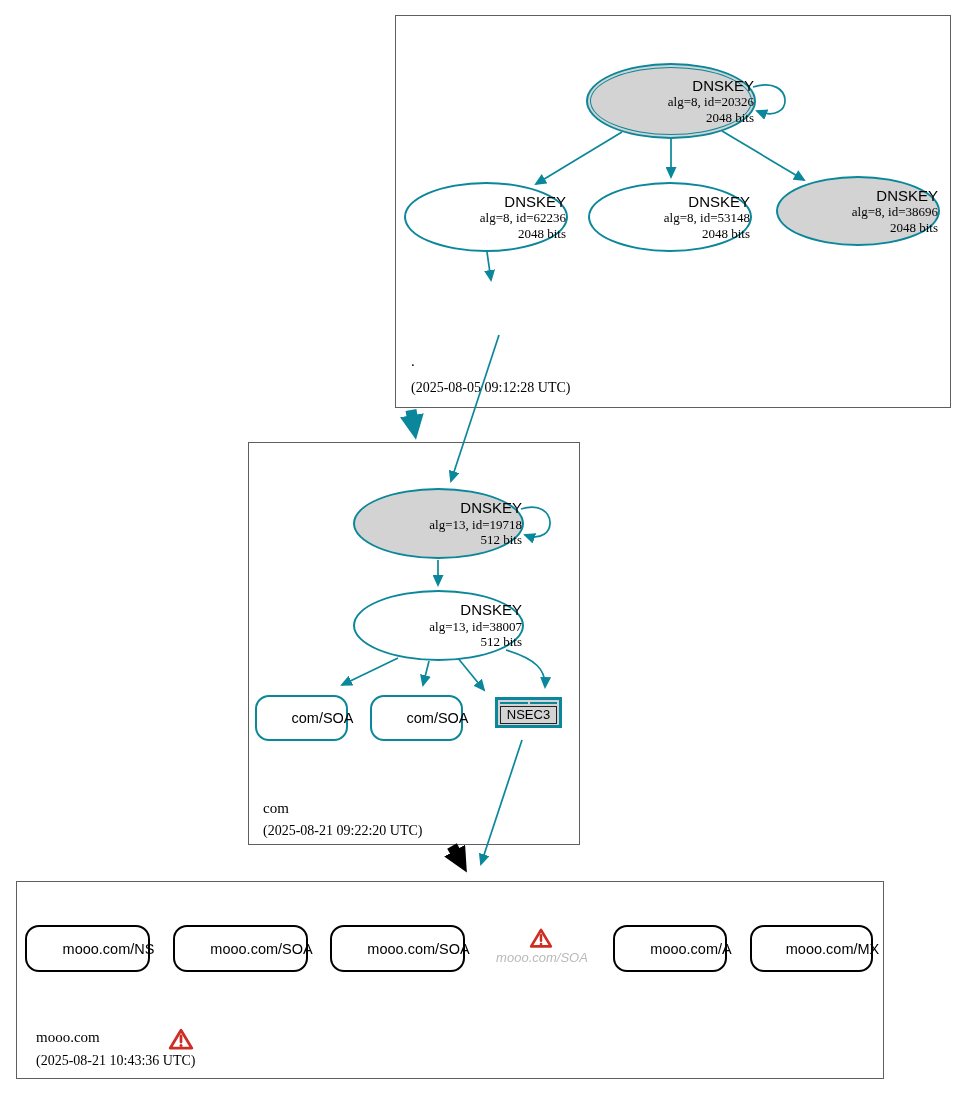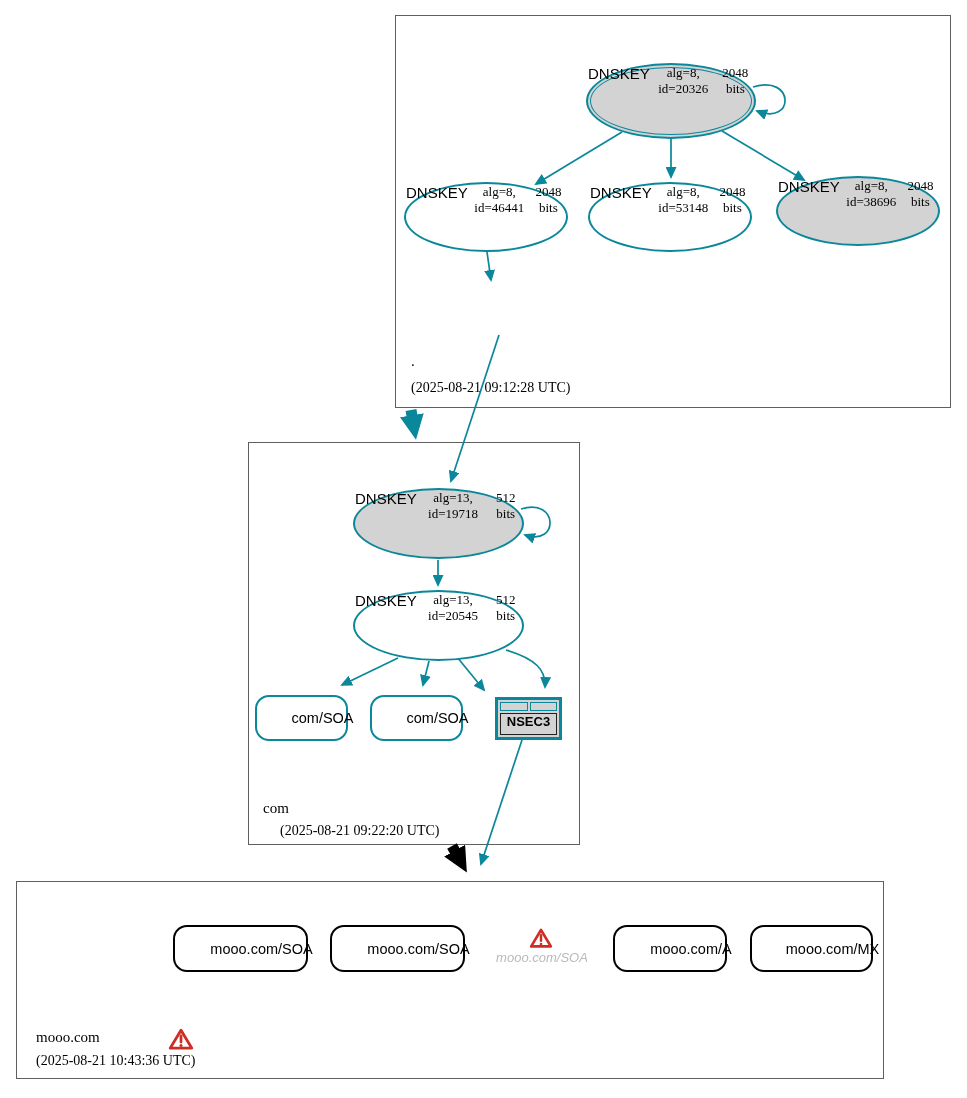--- a/index.html
+++ b/index.html
@@ -17,21 +17,21 @@
   .zbox{position:absolute;border:1px solid var(--boxborder);box-sizing:border-box;background:transparent;}
   #edges{position:absolute;left:0;top:0;pointer-events:none;z-index:2;}
   .e{stroke:var(--teal);stroke-width:1.7;fill:none;}
   .ethick{stroke:var(--teal);stroke-width:11;fill:none;}
   .eblack{stroke:#000;stroke-width:11;fill:none;}
   .mteal{fill:var(--teal);}
   .mblack{fill:#000;}
   .node{z-index:3;}
   .ellipse{
     position:absolute;border:2px solid var(--teal);border-radius:50%;
-    display:flex;flex-direction:row;align-items:flex-start;justify-content:center;
+    display:flex;flex-direction:column;align-items:flex-end;justify-content:center;
     background:#fff;box-sizing:border-box;text-align:center;z-index:3;
   }
   .ellipse.gray{background:var(--grayfill);}
   .ring{position:absolute;inset:2px;border:1.6px solid var(--teal);border-radius:50%;pointer-events:none;}
   .nt{font-size:15px;color:#000;line-height:1.15;position:relative;}
   .nd{font-size:13px;font-family:"Liberation Serif",serif;color:#000;line-height:1.2;position:relative;}
   .rrset{
     position:absolute;border:2px solid var(--teal);border-radius:14px;background:#fff;
     display:flex;align-items:center;justify-content:center;font-size:14.5px;color:#000;
     box-sizing:border-box;z-index:3;padding-left:42px;
@@ -100,70 +100,73 @@
 
   <div class="ellipse gray node" style="left:586px;top:63px;width:170px;height:76px;">
     <div class="ring"></div>
     <div class="nt">DNSKEY</div>
     <div class="nd">alg=8, id=20326</div>
     <div class="nd">2048 bits</div>
   </div>
 
   <div class="ellipse node" style="left:404px;top:182px;width:164px;height:70px;">
     <div class="nt">DNSKEY</div>
-    <div class="nd">alg=8, id=46441</div>
+    <div class="nd">alg=8, id=62236</div>
     <div class="nd">2048 bits</div>
   </div>
 
   <div class="ellipse node" style="left:588px;top:182px;width:164px;height:70px;">
     <div class="nt">DNSKEY</div>
     <div class="nd">alg=8, id=53148</div>
     <div class="nd">2048 bits</div>
   </div>
 
   <div class="ellipse gray node" style="left:776px;top:176px;width:164px;height:70px;">
     <div class="nt">DNSKEY</div>
     <div class="nd">alg=8, id=38696</div>
     <div class="nd">2048 bits</div>
   </div>
 
 
   <div class="zname" style="left:411px;top:353px;">.</div>
-  <div class="zts" style="left:411px;top:380px;">(2025-08-21 09:12:28 UTC)</div>
+  <div class="zts" style="left:411px;top:380px;">(2025-08-05 09:12:28 UTC)</div>
 
   <div class="ellipse gray node" style="left:353px;top:488px;width:171px;height:71px;">
     <div class="nt">DNSKEY</div>
     <div class="nd">alg=13, id=19718</div>
     <div class="nd">512 bits</div>
   </div>
 
   <div class="ellipse node" style="left:353px;top:590px;width:171px;height:71px;">
     <div class="nt">DNSKEY</div>
-    <div class="nd">alg=13, id=20545</div>
+    <div class="nd">alg=13, id=38007</div>
     <div class="nd">512 bits</div>
   </div>
 
   <div class="rrset node" style="left:255px;top:695px;width:93px;height:46px;">
     <span>com/SOA</span>
   </div>
   <div class="rrset node" style="left:370px;top:695px;width:93px;height:46px;">
     <span>com/SOA</span>
   </div>
 
-  <div class="nsec3 node" style="left:495px;top:697px;width:67px;height:43px;font-weight:bold;">
+  <div class="nsec3 node" style="left:495px;top:697px;width:67px;height:31px;">
     <div class="nsec3-row">
       <div class="nsec3-cell"></div>
       <div class="nsec3-cell"></div>
     </div>
     <div class="nsec3-label">NSEC3</div>
   </div>
 
   <div class="zname" style="left:263px;top:800px;">com</div>
-  <div class="zts" style="left:280px;top:823px;">(2025-08-21 09:22:20 UTC)</div>
+  <div class="zts" style="left:263px;top:823px;">(2025-08-21 09:22:20 UTC)</div>
 
+  <div class="rrset black node" style="left:25px;top:925px;width:125px;height:47px;">
+    <span>mooo.com/NS</span>
+  </div>
   <div class="rrset black node" style="left:173px;top:925px;width:135px;height:47px;">
     <span>mooo.com/SOA</span>
   </div>
   <div class="rrset black node" style="left:330px;top:925px;width:135px;height:47px;">
     <span>mooo.com/SOA</span>
   </div>
 
   <svg class="warn" style="left:529px;top:928px;" width="24" height="21" viewBox="0 0 36 32">
     <path d="M18 3 L33 28 H3 Z" fill="#fff" stroke="var(--warnred)" stroke-width="4" stroke-linejoin="round"></path>
     <path d="M18 11 L18 19.5" stroke="var(--warnred)" stroke-width="3.8" stroke-linecap="round"></path>

